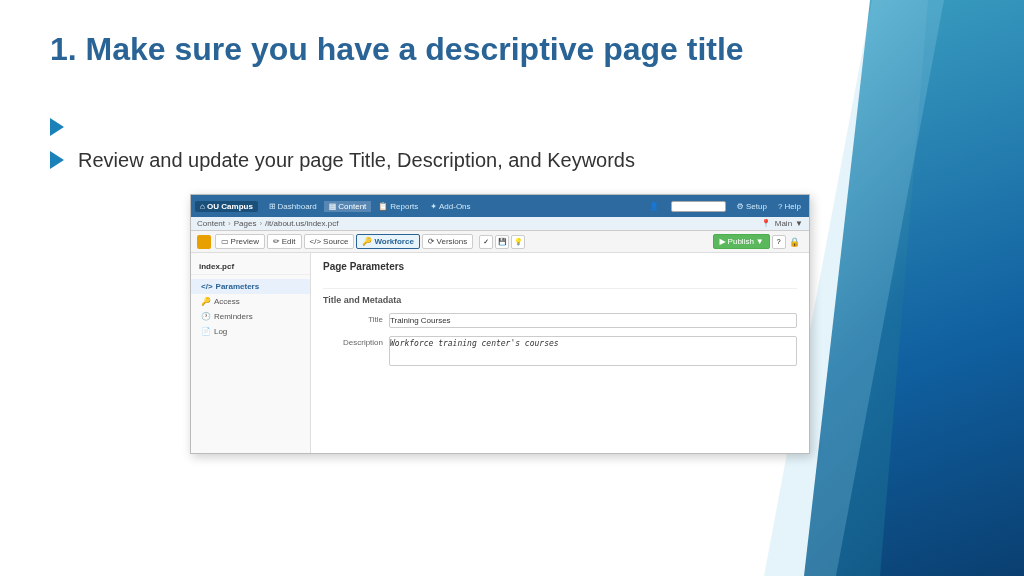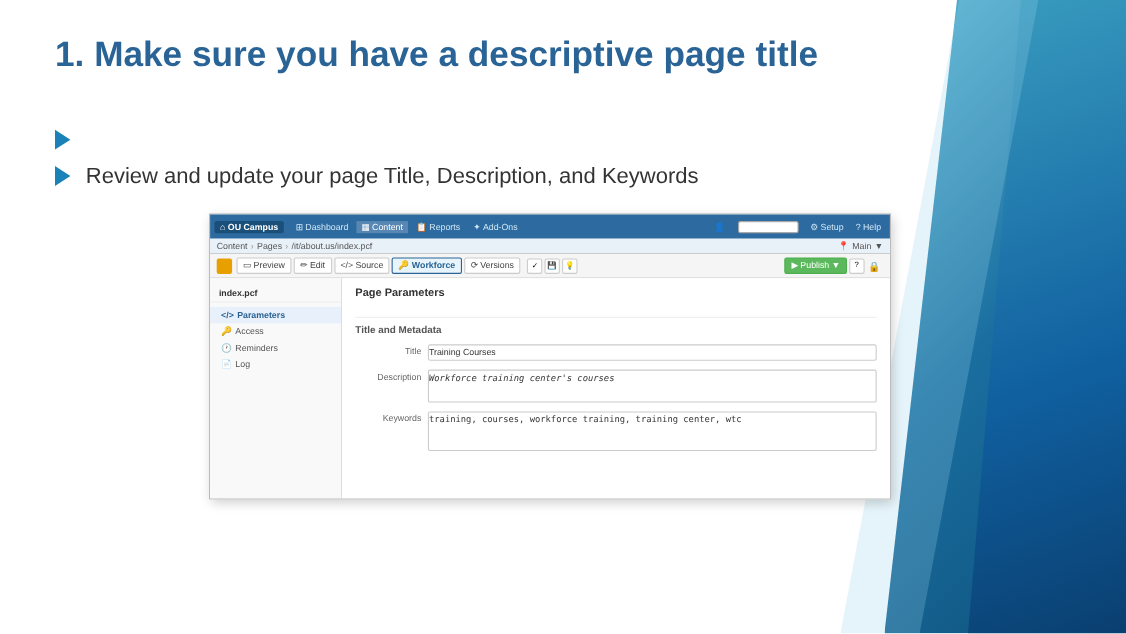--- a/index.html
+++ b/index.html
@@ -468,22 +468,18 @@
         <div class="ou-field-row">
           <div class="ou-field-label">Title</div>
           <input class="ou-field-input" type="text" value="Training Courses" style="">
         </div>
 
         <div class="ou-field-row">
           <div class="ou-field-label">Description</div>
           <textarea class="ou-field-input ou-field-textarea" style="">Workforce training center's courses</textarea>
         </div>
 
-        <div class="ou-field-row">
-          <div class="ou-field-label">Keywords</div>
-          <textarea class="ou-field-input ou-field-textarea-kw" style="">training, courses, workforce training, training center, wtc</textarea>
-        </div>
       </div>
 
     </div>
   </div>
 
 </div>
 
 </body></html>

